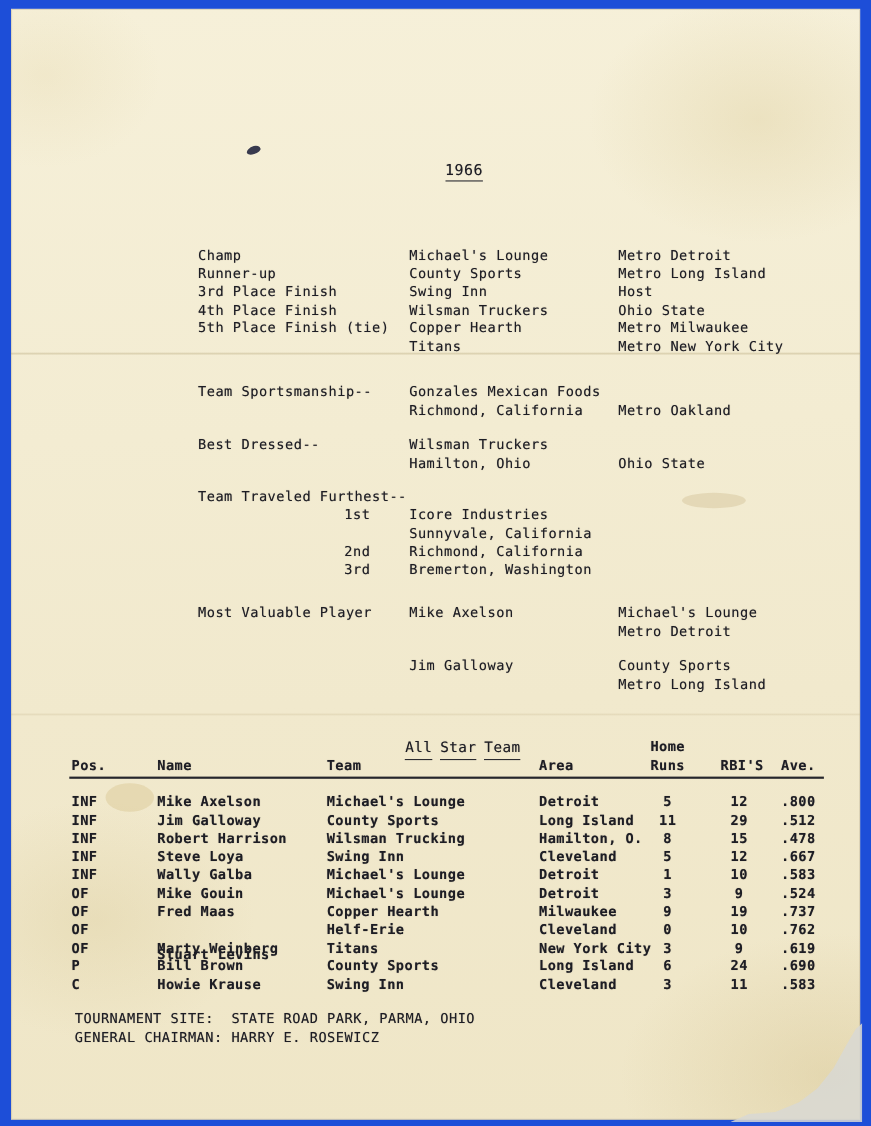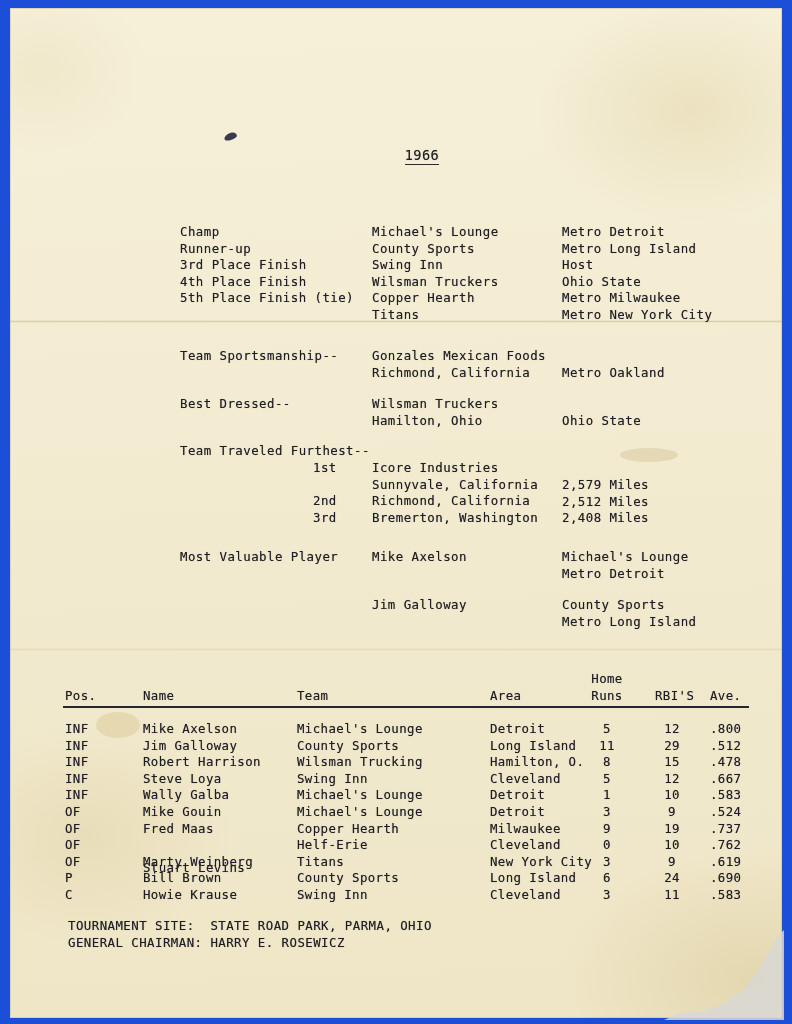--- a/index.html
+++ b/index.html
@@ -102,21 +102,21 @@
 
   
   #allstar-heading {
     left: 0; right: 0;
     top: 648px;
     text-align: center;
     font-size: 13px;
   }
   #table-wrap {
     position: absolute;
-    left: 0; top: 0; right: 0; bottom: 0;
+    left: 0; top: 0; right: 0; bottom: 0; font-weight: bold;
   }
   .th, .td {
     position: absolute;
     color: #1d1d24;
     font-family: "DejaVu Sans Mono", "Liberation Mono", monospace;
     font-size: 12.4px;
     letter-spacing: 0.4px;
     white-space: pre;
     text-shadow: 0 0 0.7px rgba(40,36,40,0.55);
   }
@@ -189,33 +189,33 @@
 
     <div class="tw col-a" style="top:435px;">Team Traveled Furthest--</div>
     <div class="tw col-ord" style="top:452px;"><span>1st</span>
 <span></span>
 <span>2nd</span>
 <span>3rd</span></div>
     <div class="tw col-b" style="top:452px;"><span>Icore Industries</span>
 <span>Sunnyvale, California</span>
 <span>Richmond, California</span>
 <span>Bremerton, Washington</span></div>
-    <div class="tw col-c" style="top:469px;"><span>2,579 Miles</span>
-<span>2,512 Miles</span>
-<span>2,408 Miles</span></div>
 
     <div class="tw col-a" style="top:541px;text-align:center;">Most Valuable Player</div>
     <div class="tw col-b" style="top:541px;">Mike Axelson</div>
     <div class="tw col-c" style="top:541px;"><span>Michael's Lounge</span>
 <span>Metro Detroit</span></div>
 
     <div class="tw col-b" style="top:589px;">Jim Galloway</div>
     <div class="tw col-c" style="top:589px;"><span>County Sports</span>
 <span>Metro Long Island</span></div>
 
+    <div id="allstar-heading" class="tw">
+      <span><span class="u-word">All</span><span class="u-gap"></span><span class="u-word">Star</span><span class="u-gap"></span><span class="u-word">Team</span></span>
+    </div>
 
     <div id="table-wrap">
       <div class="th c-hr" style="top:663px;">Home</div>
       <div class="th c-pos" style="top:680px;">Pos.</div>
       <div class="th c-name" style="top:680px;">Name</div>
       <div class="th c-team" style="top:680px;">Team</div>
       <div class="th c-area" style="top:680px;">Area</div>
       <div class="th c-hr" style="top:680px;">Runs</div>
       <div class="th c-rbi" style="top:680px;">RBI'S</div>
       <div class="th c-ave" style="top:680px;">Ave.</div>

